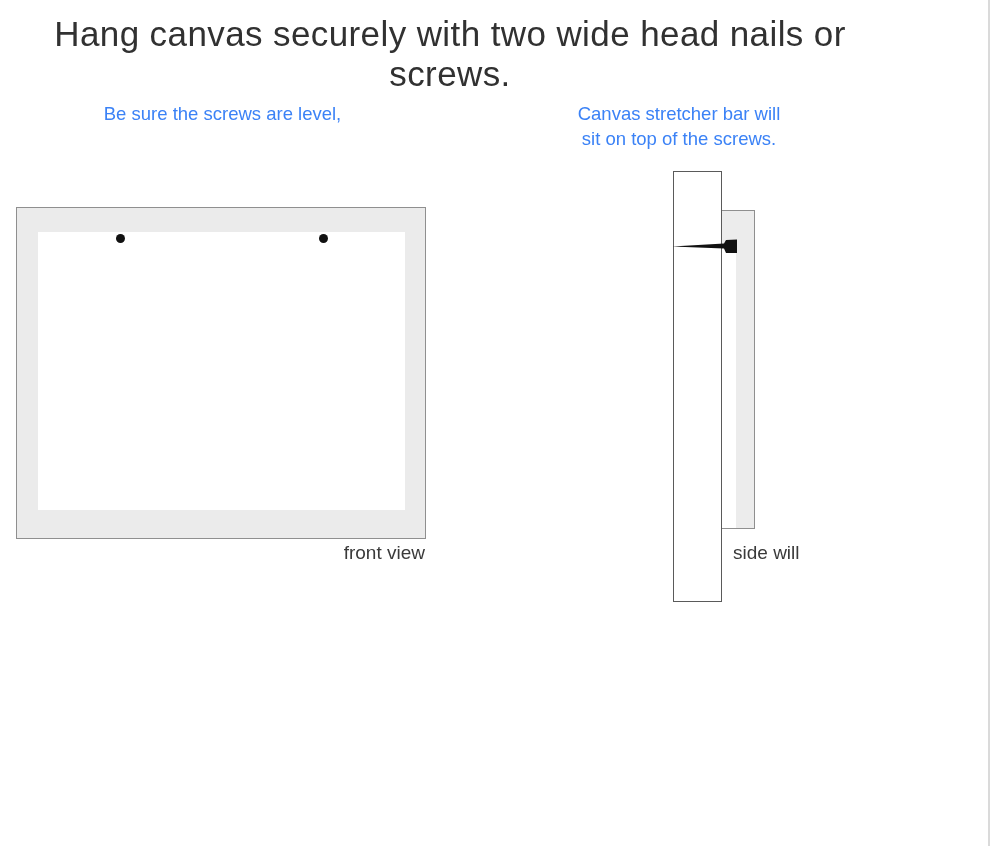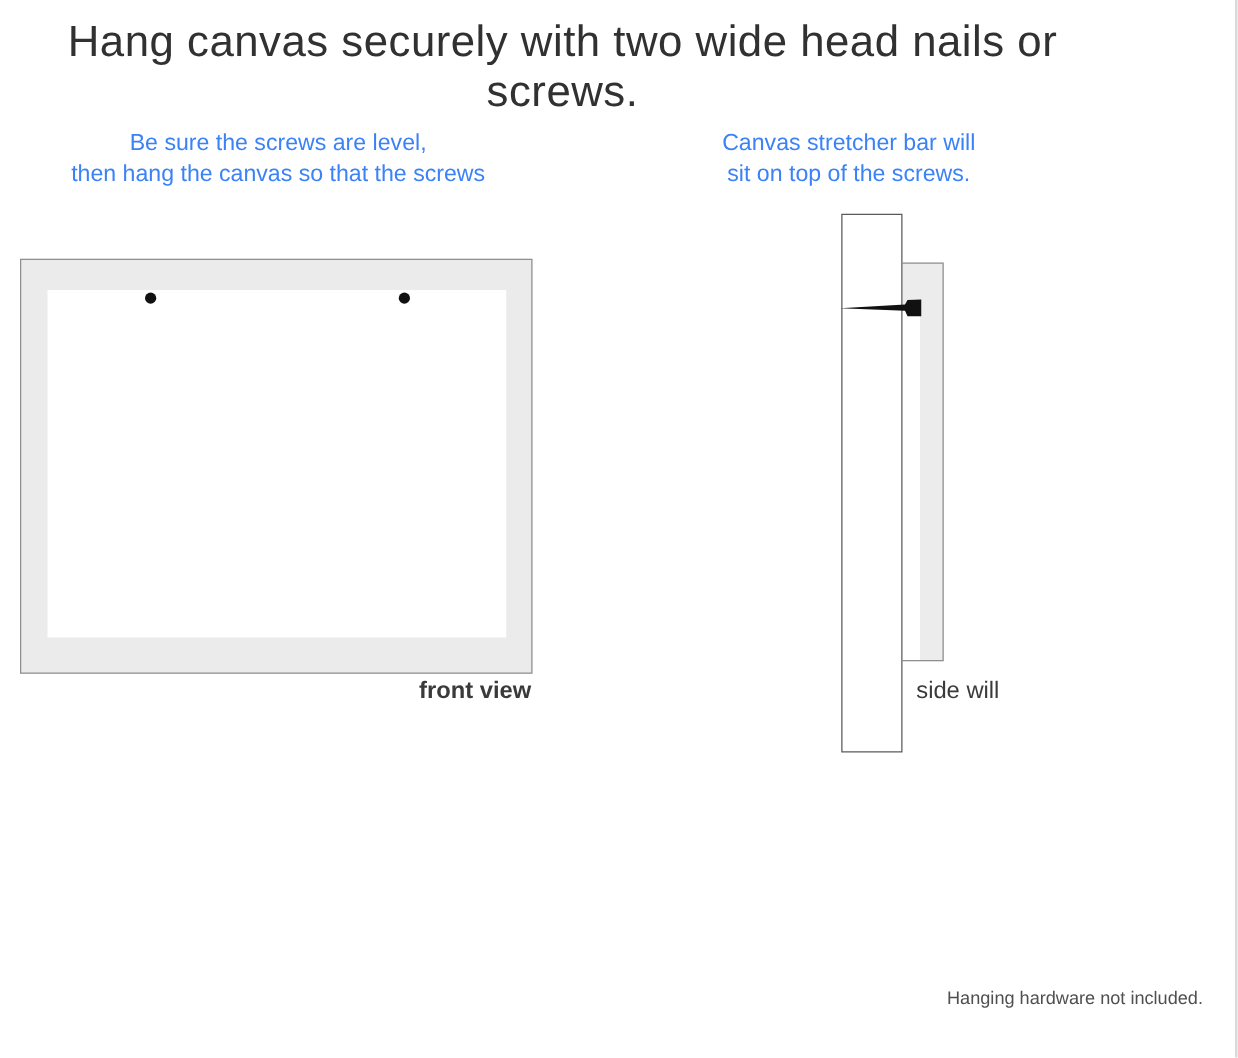--- a/index.html
+++ b/index.html
@@ -67,21 +67,21 @@
     background: #ffffff;
     border: 1.5px solid #5a5a5a;
   }
   .nail-svg { left: 3px; top: 68px; width: 70px; height: 20px; }
 
   .view-label {
     font-size: 19px;
     font-weight: 300;
     color: #3a3a3a;
   }
-  .front-view-label { left: 225px; top: 542px; width: 200px; text-align: right; font-weight: bold; }
+  .front-view-label { left: 225px; top: 542px; width: 200px; text-align: right; }
   .side-view-label  { left: 733px; top: 542px; width: 120px; text-align: left; }
 
   .hardware-note {
     left: 735px; top: 790px; width: 250px;
     text-align: center;
     font-size: 14.5px;
     line-height: 19px;
     font-weight: 300;
     color: #4f4f4f;
   }
@@ -91,21 +91,20 @@
     background: #dadada;
   }
 </style>
 </head>
 <body>
 
 <div class="abs page-title">Hang canvas securely with two wide head nails or screws.</div>
 
 <div class="abs instruction instruction-front">
   <div>Be sure the screws are level,</div>
-  <div>then hang the canvas so that the screws</div>
 </div>
 
 <div class="abs instruction instruction-side">
   <div>Canvas stretcher bar will</div>
   <div>sit on top of the screws.</div>
 </div>
 
 <div class="abs front-view">
   <div class="abs canvas-frame"></div>
   <div class="abs canvas-face"></div>
@@ -120,16 +119,15 @@
   <div class="abs canvas-recess"></div>
   <div class="abs wall-rect"></div>
   <svg class="abs nail-svg" viewBox="0 0 70 20" xmlns="http://www.w3.org/2000/svg">
     <polygon points="4,10.5 56,7.5 58,4 69,3.5 69,17 58,17 56,12.5" fill="#111111"></polygon>
   </svg>
 </div>
 
 <div class="abs view-label side-view-label">side will</div>
 
 <div class="abs hardware-note">
-  <div>Hanging hardware not included.</div>
 </div>
 
 <div class="abs page-right-edge"></div>
 
 </body></html>

